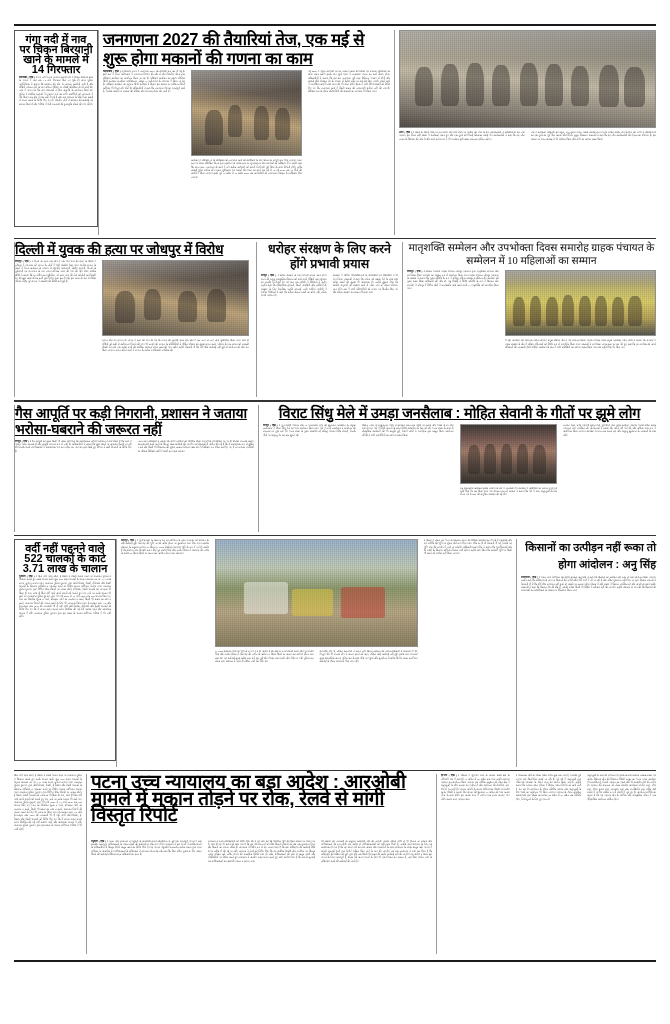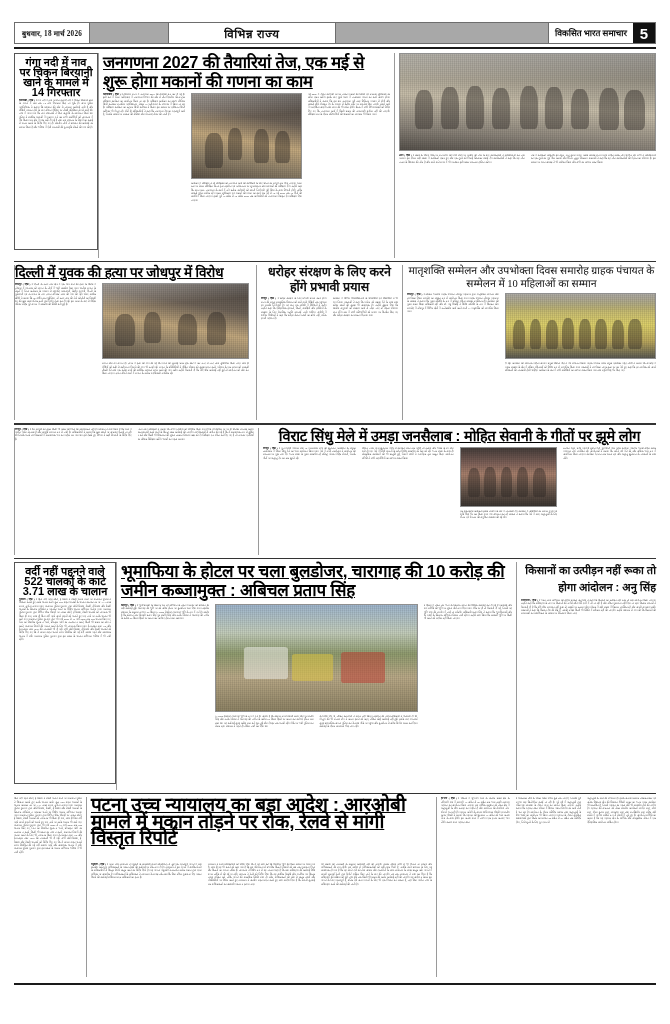--- a/index.html
+++ b/index.html
@@ -163,28 +163,20 @@
   .col { display: flex; flex-direction: column; }
   .gapline { border-left: .6px solid #9a9a9a; }
   .pad-l { padding-left: 4px; }
   .pad-r { padding-right: 4px; }
 </style>
 </head>
 <body>
 
 <div class="page">
 
-  <div class="masthead">
-    <div class="mh-date">बुधवार, 18 मार्च 2026</div>
-    <div class="mh-gap"></div>
-    <div class="mh-section">विभिन्न राज्य</div>
-    <div class="mh-gap2"></div>
-    <div class="mh-brand">विकसित भारत समाचार</div>
-    <div class="mh-pageno">5</div>
-  </div>
   <div class="rule-thick"></div>
 
   <div class="row" style="height:205px;">
 
     <div class="col" style="width:84px;">
       <div class="teaser" style="height:197px;">
         <div class="teaser-hl">गंगा नदी में नाव पर चिकन बिरयानी खाने के मामले में 14 गिरफ्तार</div>
         <div class="body-text" style="height:150px;">
           <b>वाराणसी ( हिस ) ।</b>
           <span>गंगा नदी में नाव पर रील इत्यादि नदी में चिकन बिरयानी खाने के मामले में अब तक 14 लोग गिरफ्तार किए जा चुके हैं। अपर पुलिस महानिदेशक ने बताया कि प्रशासन की ओर से लगातार कार्रवाई जारी है और वीडियो वायरल होने के बाद सोशल मीडिया पर तीखी प्रतिक्रिया सामने आई थी। जांच में पाया गया कि नाव संचालकों ने बिना अनुमति के आयोजन किया था। पुलिस ने संबंधित धाराओं में मुकदमा दर्ज कर सभी आरोपियों को न्यायालय में पेश किया। घाट क्षेत्र में गश्त बढ़ा दी गई है तथा नाव संचालन के नियमों का कड़ाई से पालन कराने के निर्देश दिए गए हैं। स्थानीय लोगों ने प्रशासन की कार्रवाई का स्वागत किया है और भविष्य में ऐसी घटनाओं की पुनरावृत्ति रोकने की मांग की है।</span>
@@ -310,20 +302,21 @@
         </div>
       </div>
     </div>
   </div>
 
   <div class="rule-med"></div>
 
   <div class="row" style="height:127px;">
 
     <div class="col pad-r gapline" style="width:244px;">
+      <div class="hl" style="font-size:14px;line-height:16px;margin-bottom:3px;">गैस आपूर्ति पर कड़ी निगरानी, प्रशासन ने जताया भरोसा-घबराने की जरूरत नहीं</div>
       <div class="row" style="flex:1;">
         <div class="col" style="width:50%;padding-right:3px;">
           <div class="body-text" style="height:92px;">
             <b>जयपुर ( हिस ) ।</b>
             <span>गैस आपूर्ति को लेकर किसी भी प्रकार की चिंता की आवश्यकता नहीं है। प्रशासन ने स्पष्ट किया है कि जिले में पर्याप्त भंडार उपलब्ध है और आपूर्ति सामान्य रूप से जारी है। अधिकारियों ने बताया कि कुछ स्थानों पर अफवाह फैलाई जा रही थी जिसके चलते उपभोक्ताओं में अनावश्यक भय का माहौल बन गया था। इसे देखते हुए विभाग ने कड़ी निगरानी के निर्देश दिए हैं।</span>
           </div>
         </div>
         <div class="col" style="width:50%;padding-left:3px;">
           <div class="body-text" style="height:92px;">जिला रसद अधिकारी ने बताया कि सभी एजेंसियों को निर्देशित किया गया है कि वे निर्धारित दर पर ही सिलेंडर उपलब्ध कराएं। कालाबाजारी करने वालों के विरुद्ध सख्त कार्रवाई की जाएगी। उपभोक्ताओं से अपील की गई है कि वे अनावश्यक रूप से बुकिंग न करें और किसी भी शिकायत की सूचना तत्काल नियंत्रण कक्ष को दें। निरीक्षण दल गठित कर दिए गए हैं जो लगातार एजेंसियों का औचक निरीक्षण करेंगे। भंडारों का महत्व बताया।</div>
         </div>
@@ -368,21 +361,20 @@
       <div class="teaser" style="height:222px;">
         <div class="teaser-hl">वर्दी नहीं पहनने वाले 522 चालकों के काटे 3.71 लाख के चालान</div>
         <div class="body-text" style="height:178px;">
           <b>गुरुग्राम ( हिस ) ।</b>
           <span>बिना वर्दी पहने ऑटो, ई-रिक्शा व टैक्सी चलाने वालों पर यातायात पुलिस ने शिकंजा कसते हुए उनके चालान काटे। कुल 522 वाहन चालकों के चालान काटकर उन पर 3.71 लाख रुपया जुर्माना लगाया गया। यातायात पुलिस गुरुग्राम द्वारा ऑटो-रिक्शा, टैक्सी, ई-रिक्शा और टैक्सी चालकों के खिलाफ वर्दीकोड न पहनकर चलने पर विशेष चालान अभियान चलाया गया। यातायात पुलिस गुरुग्राम द्वारा विभिन्न चौक चौराहों पर जाकर ऑटो, ई-रिक्शा, टैक्सी चालकों को जागरूक भी किया ही गया, साथ ही बिना वर्दी पहने अपने वाहनों को चलाते हुए पाए जाने पर उनके चालान भी काटे गए। यातायात पुलिस गुरुग्राम द्वारा भी मार्च 2026 से 15 मार्च 2026 तक 522 चालान किए गए, जिन का निधारित शुल्क न भरने, प्रोफाइल फॉर्म का उल्लंघन न करने, किसी भी प्रकार का नशा न करने, यातायात नियमों की पालना करने के लिए भी जागरूक किया गया। हेल्पलाइन नंबर 112 और हेल्पलाइन नंबर 1095 की जानकारी भी दी गई। सभी ऑटो-रिक्शा, ई-रिक्शा और टैक्सी चालकों को निर्देश दिए गए कि वे अपना वाहन चलाते समय निर्धारित की गई वर्दी अवश्य पहनें और आवश्यक चालान में बचें। यातायात पुलिस गुरुग्राम द्वारा इस प्रकार के चालान अभियान भविष्य में भी जारी रहेंगे।</span>
         </div>
       </div>
     </div>
 
     <div class="col pad-l pad-r gapline" style="width:400px;">
-      <div class="hl" style="font-size:17px;line-height:19.5px;margin-bottom:3px;">भूमाफिया के होटल पर चला बुलडोजर, चारागाह की 10 करोड़ की जमीन कब्जामुक्त : अबिचल प्रताप सिंह</div>
       <div class="row" style="flex:1;">
         <div class="col" style="width:92px;padding-right:3px;">
           <div class="body-text" style="height:182px;">
             <b>कानपुर ( हिस ) ।</b>
             <span>भूमाफियाओं के खिलाफ चल रहे अभियान के तहत मंगलवार को प्रशासन की बड़ी कार्रवाई हुई। चारागाह की भूमि पर बने अवैध होटल पर बुलडोजर चला दिया गया। तहसील प्रशासन के अनुसार लगभग 56 बिस्वा (1.6800 हेक्टेयर) चारागाह भूमि के रूप में दर्ज है। आरोप है कि कोरमन नगर निवासी प्रताप सिंह पुत्र संतोष सिंह और उनके परिवार ने चारागाह की जमीन के करीब 56 बिस्वा हिस्से पर कब्जा कर कर्मचंद होटल बना रखा था।</span>
           </div>
         </div>
         <div class="col" style="width:210px;padding:0 3px;">
           <div class="photo field" style="height:108px;">
             <div class="grain"></div>

